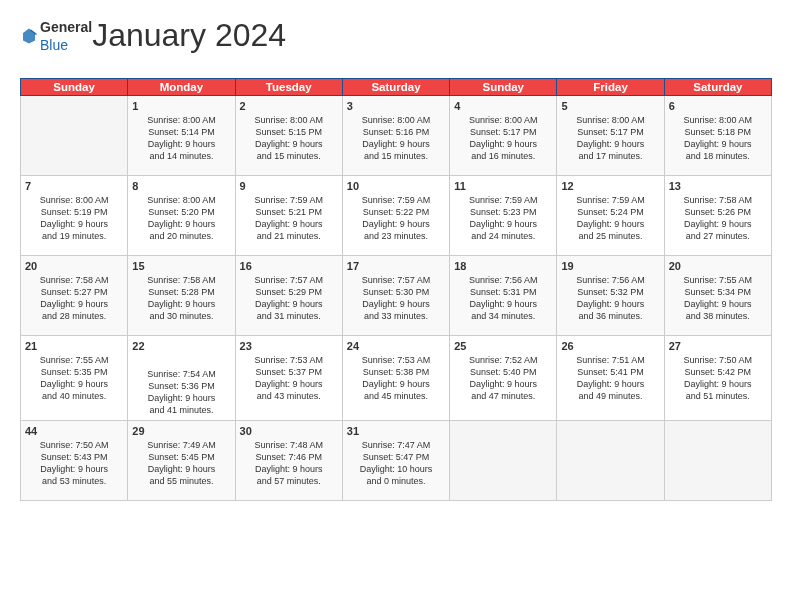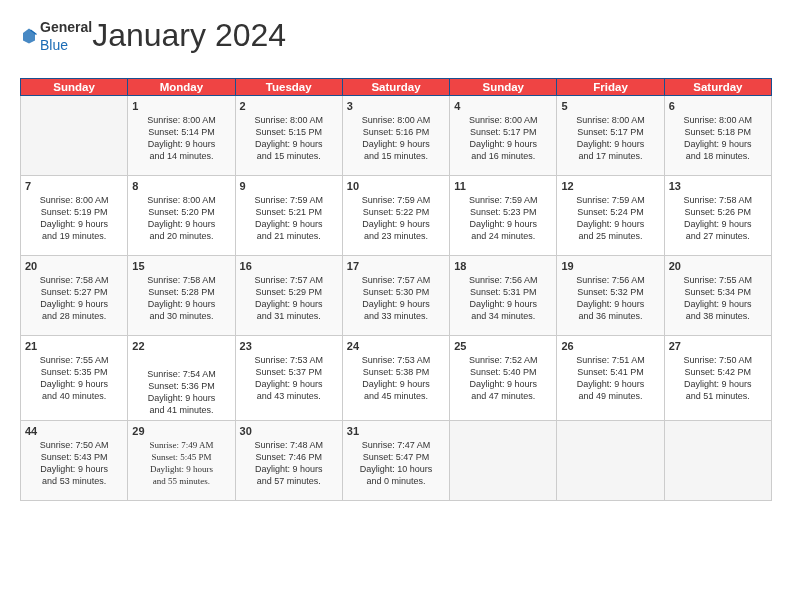--- a/index.html
+++ b/index.html
@@ -334,21 +334,21 @@
         <tr>
           <td>
             <span class="day-number">44</span>
             <div class="day-info" style="white-space: pre-line;">Sunrise: 7:50 AM
 Sunset: 5:43 PM
 Daylight: 9 hours
 and 53 minutes.</div>
           </td>
           <td>
             <span class="day-number">29</span>
-            <div class="day-info" style="white-space: pre-line; font-family: Liberation Serif, serif;">Sunrise: 7:49 AM
+            <div class="day-info" style="white-space: pre-line;">Sunrise: 7:49 AM
 Sunset: 5:45 PM
 Daylight: 9 hours
 and 55 minutes.</div>
           </td>
           <td>
             <span class="day-number">30</span>
             <div class="day-info" style="white-space: pre-line;">Sunrise: 7:48 AM
 Sunset: 7:46 PM
 Daylight: 9 hours
 and 57 minutes.</div>

